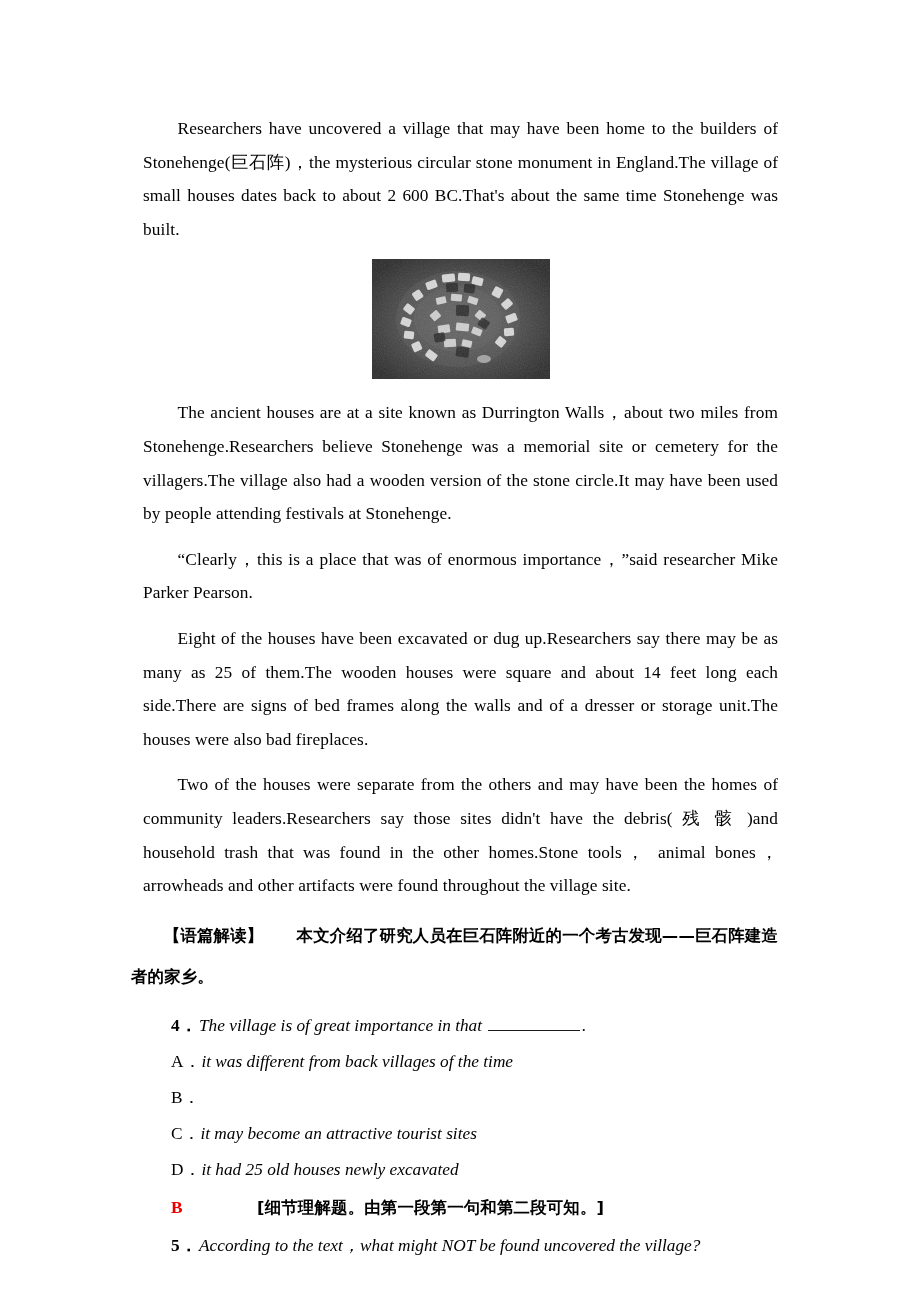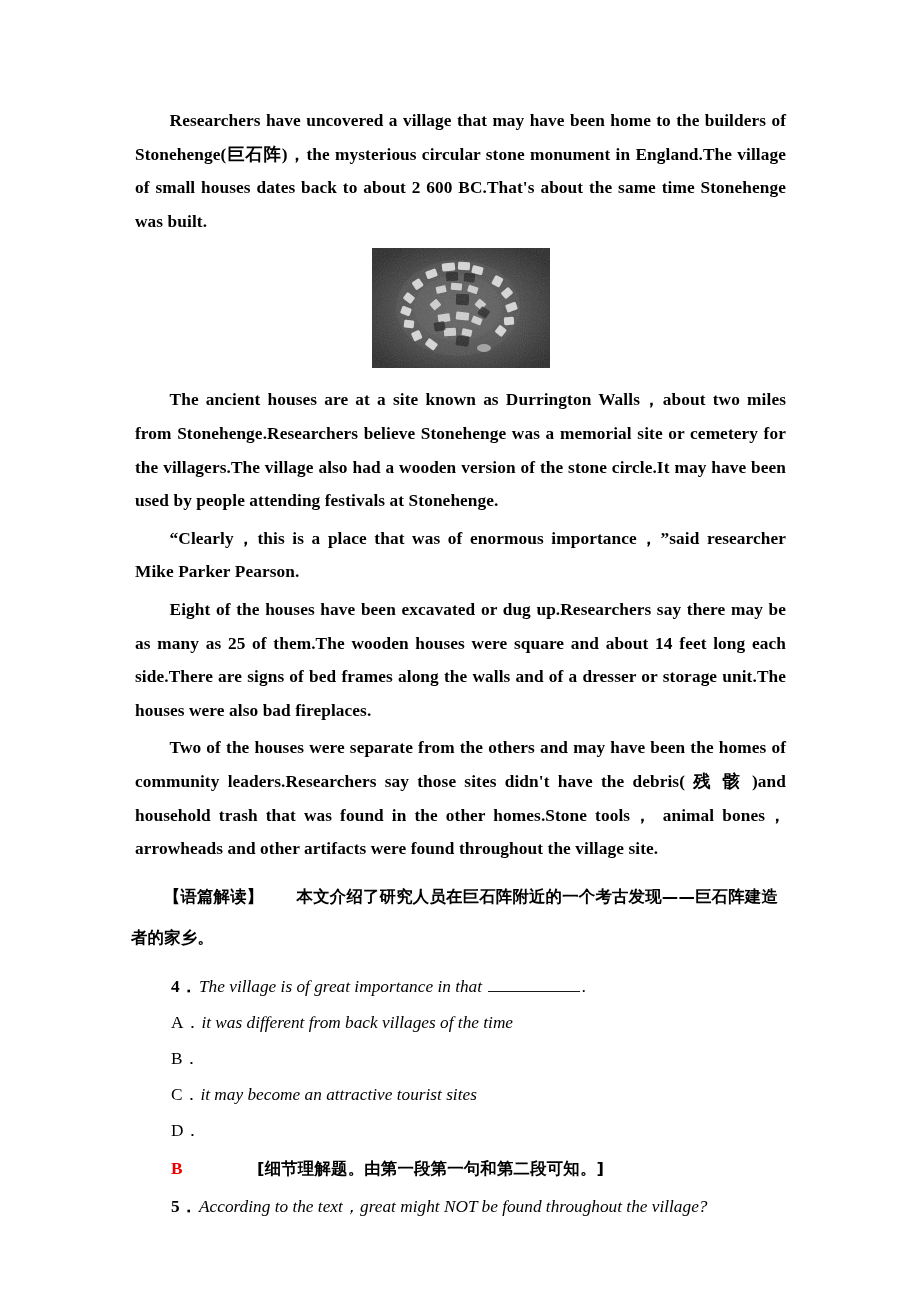--- a/index.html
+++ b/index.html
@@ -18,28 +18,27 @@
   }
   .content {
     position: absolute;
     left: 131px;
     top: 100px;
     width: 659px;
   }
 
   
   p.para {
-    margin: 4px;
+    margin: 12px;
     font-size: 17.3px;
     line-height: 33.6px;
     text-align: justify;
     text-justify: inter-word;
     text-indent: 2em;
     letter-spacing: 0.1px;
-    font-weight: bold;
   }
 
   
   .figure-wrap {
     margin: 9px 0 10px 0;
     text-align: center;
   }
   .figure {
     display: inline-block;
     width: 178px;
@@ -212,27 +211,28 @@
         <span class="marker light">B．</span>
       </div>
 
       <div class="qline">
         <span class="marker light">C．</span>
         <span class="qtext">it may become an attractive tourist sites</span>
       </div>
 
       <div class="qline">
         <span class="marker light">D．</span>
+        <span class="qtext">it had 25 old houses newly excavated</span>
       </div>
 
       <div class="answer-line">
         <span class="ans-key">B</span>
         <span class="ans-exp">[细节理解题。由第一段第一句和第二段可知。]</span>
       </div>
 
       <div class="qline">
         <span class="marker">5．</span>
-        <span class="qtext">According to the text，great might NOT be found throughout the village?</span>
+        <span class="qtext">According to the text，what might NOT be found uncovered the village?</span>
       </div>
     </div>
 
   </div>
 </div>
 
 </body></html>

